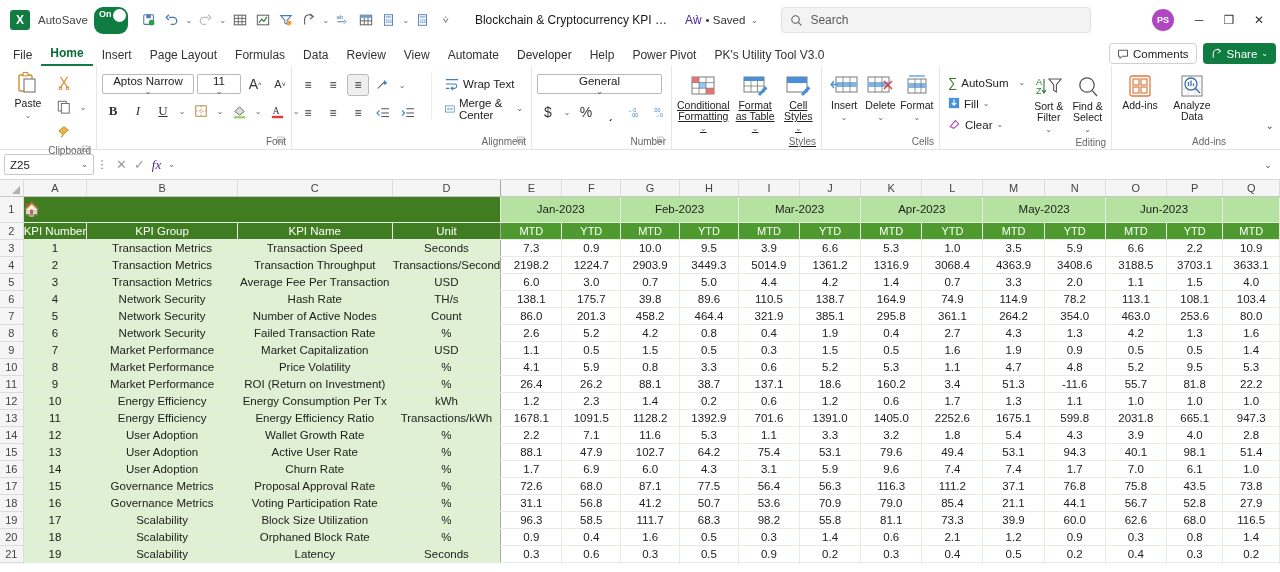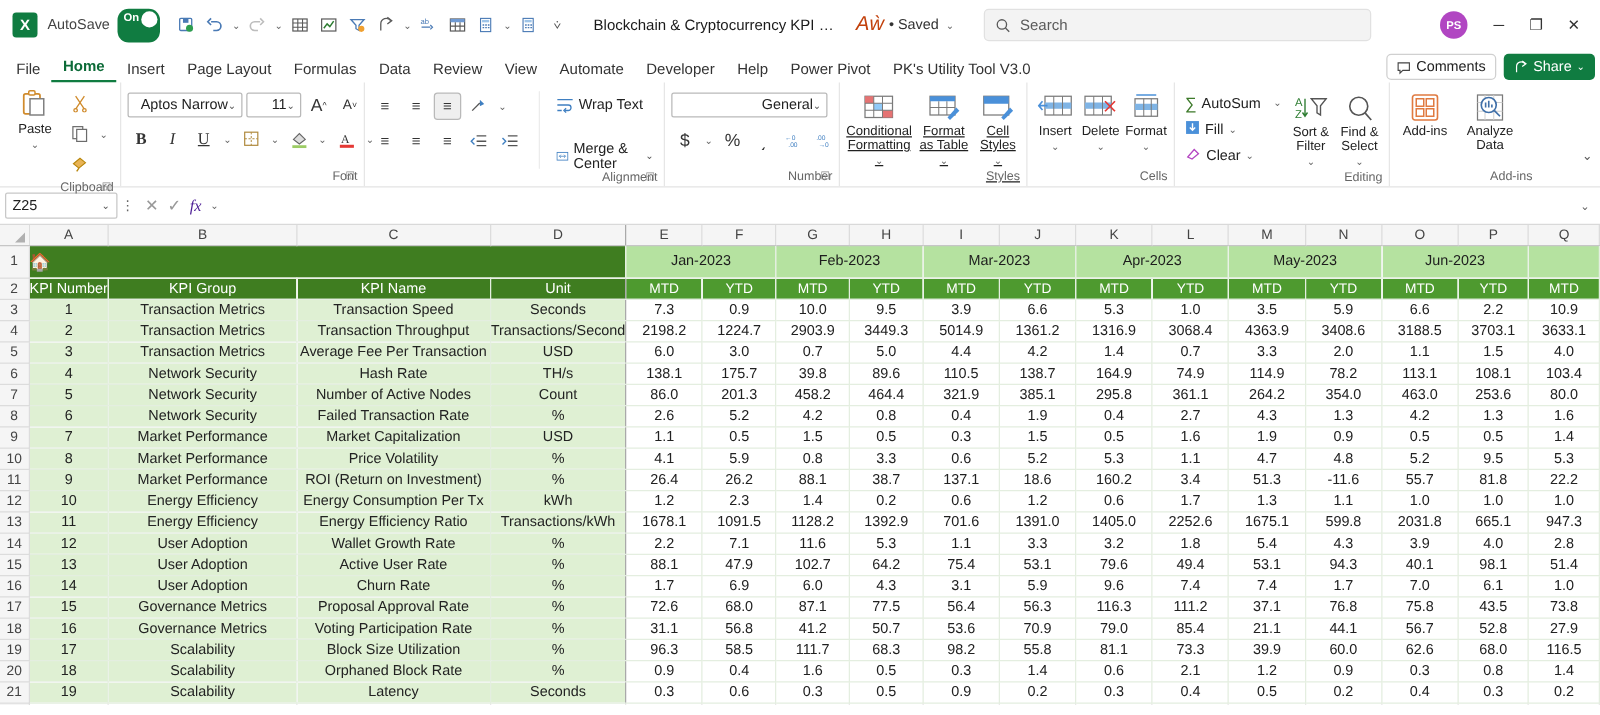--- a/index.html
+++ b/index.html
@@ -53,21 +53,21 @@
   .grp-label { text-align:right; font-size:10px; color:#666; height:15px; line-height:15px; position:relative;}
   .grp-label .dlg { position:absolute; right:2px; bottom:2px; font-size:8px; color:#888; }
   .bigbtn { width:46px; display:flex; flex-direction:column; align-items:center; gap:1px;
     font-size:10.5px; color:#222; padding-top:2px; text-align:center; line-height:11px;}
   .bigbtn .ic { height:26px; display:flex; align-items:center; justify-content:center; }
   .bigbtn.wide { width:56px; }
   .smallrow { display:flex; align-items:center; gap:3px; height:24px; }
   .sbtn { width:22px; height:22px; display:flex; align-items:center; justify-content:center;
     border-radius:3px; font-size:12px; color:#333; }
   .combo { height:20px; border:1px solid #b9b9b9; border-radius:2px; background:#fff; display:flex;
-    align-items:center; padding:0 4px; font-size:11.5px; color:#222; justify-content:flex-end;}
+    align-items:center; padding:0 4px; font-size:11.5px; color:#222; justify-content:flex-start;flex-direction:column;}
   .menuitem { display:flex; align-items:center; gap:4px; font-size:11.5px; color:#222; height:21px; padding:0 3px;}
 
   
   .fbar { height:30px; display:flex; align-items:center; padding:0 4px; background:#fff;
           border-bottom:1px solid #d9d9d9; }
   .namebox { width:90px; height:21px; border:1px solid #c8c8c8; border-radius:2px; background:#fff;
     display:flex; align-items:center; justify-content:space-between; padding:0 5px; font-size:11.5px;}
   .vdots { width:16px; text-align:center; color:#666; font-size:11px; }
   .fx-grp { display:flex; align-items:center; gap:7px; padding:0 6px; color:#999; font-size:13px;}
   .fx-grp .fx { font-style:italic; font-weight:normal; color:#4c1d95; font-family:"Liberation Serif", serif;}
@@ -180,21 +180,21 @@
       <svg width="13" height="14" viewBox="0 0 16 16">
           <rect x="3" y="1.5" width="10" height="13" fill="none" stroke="#4a7ab5" stroke-width="1.1"></rect>
           <rect x="4.5" y="3" width="7" height="2.4" fill="#9ec4e8"></rect>
           <path d="M5 8h1.6M7.6 8h1.6M10.2 8h1.6M5 10.6h1.6M7.6 10.6h1.6M10.2 10.6h1.6" stroke="#4a7ab5" stroke-width="1.3"></path>
         </svg>
     </div>
     <div class="qbtn" style="font-size:10px;color:#555;">⩒</div>
   </div>
   <div class="doctitle">Blockchain &amp; Cryptocurrency KPI Dashb...</div>
   <div class="savedwrap">
-    <span style="font-size:16px;color:#c2410c;font-style:italic;">Aẁ</span>
+    <span style="font-size:12px;color:#4c1d95;">Aẁ</span>
     <span>• Saved</span>
     <span class="caret">⌄</span>
   </div>
   <div class="searchbox">
     <svg width="13" height="13" viewBox="0 0 16 16">
         <circle cx="6.8" cy="6.8" r="4.6" fill="none" stroke="#5a5a5a" stroke-width="1.3"></circle>
         <path d="M10.3 10.3 L14 14" stroke="#5a5a5a" stroke-width="1.3"></path>
       </svg>
     <span>Search</span>
   </div>
@@ -361,21 +361,21 @@
               </svg>
           </div>
           <div class="sbtn">
             <svg width="14" height="12" viewBox="0 0 16 14">
                 <path d="M6 2h9M6 7h9M6 11h9" stroke="#555" stroke-width="1.2"></path>
                 <path d="M1 4 L4 7 L1 10" fill="none" stroke="#3f7fc1" stroke-width="1.3"></path>
               </svg>
           </div>
         </div>
       </div>
-      <div style="display:flex;flex-direction:column;gap:20px;margin-left:10px;border-left:1px solid #ececec;padding-left:10px;">
+      <div style="display:flex;flex-direction:column;gap:4px;margin-left:10px;border-left:1px solid #ececec;padding-left:10px;">
         <div class="menuitem">
           <svg width="14" height="14" viewBox="0 0 16 16">
               <path d="M1 3h14M1 8h10a2.5 2.5 0 0 1 0 5H8M1 13h4" stroke="#3f7fc1" stroke-width="1.2" fill="none"></path>
               <path d="M9 11 L7 13 L9 15" fill="none" stroke="#3f7fc1" stroke-width="1.2"></path>
             </svg>
           <span>Wrap Text</span>
         </div>
         <div class="menuitem">
           <svg width="15" height="14" viewBox="0 0 16 16">
               <rect x="1" y="3" width="14" height="10" fill="none" stroke="#3f7fc1" stroke-width="1.1"></rect>

